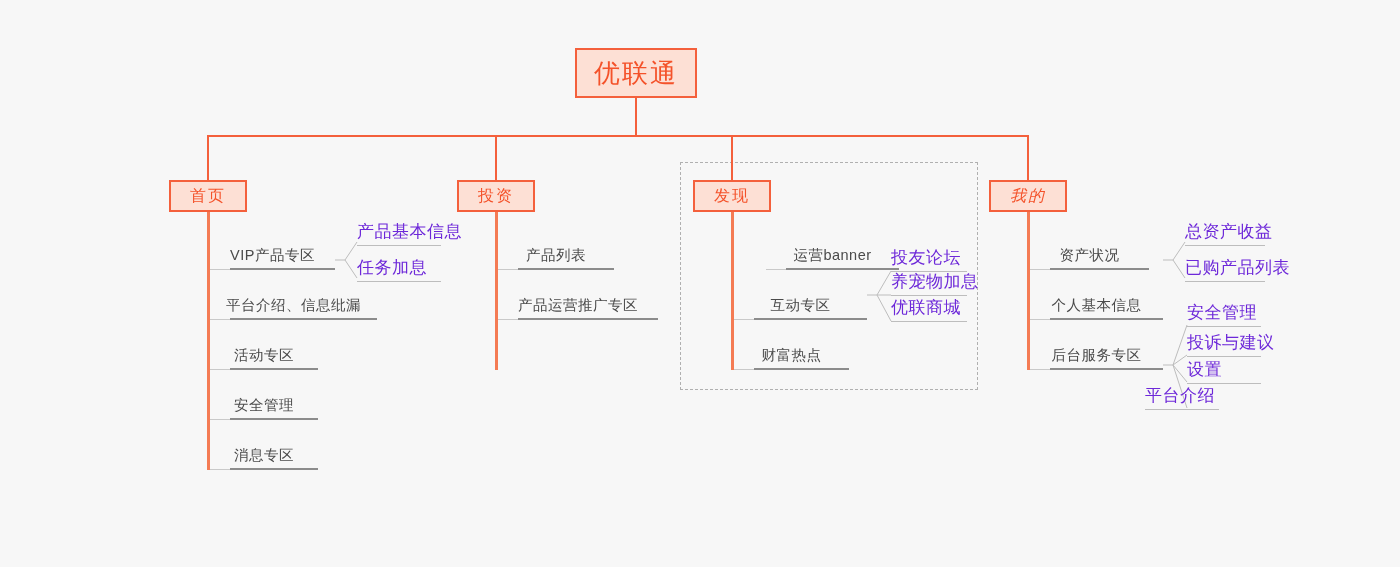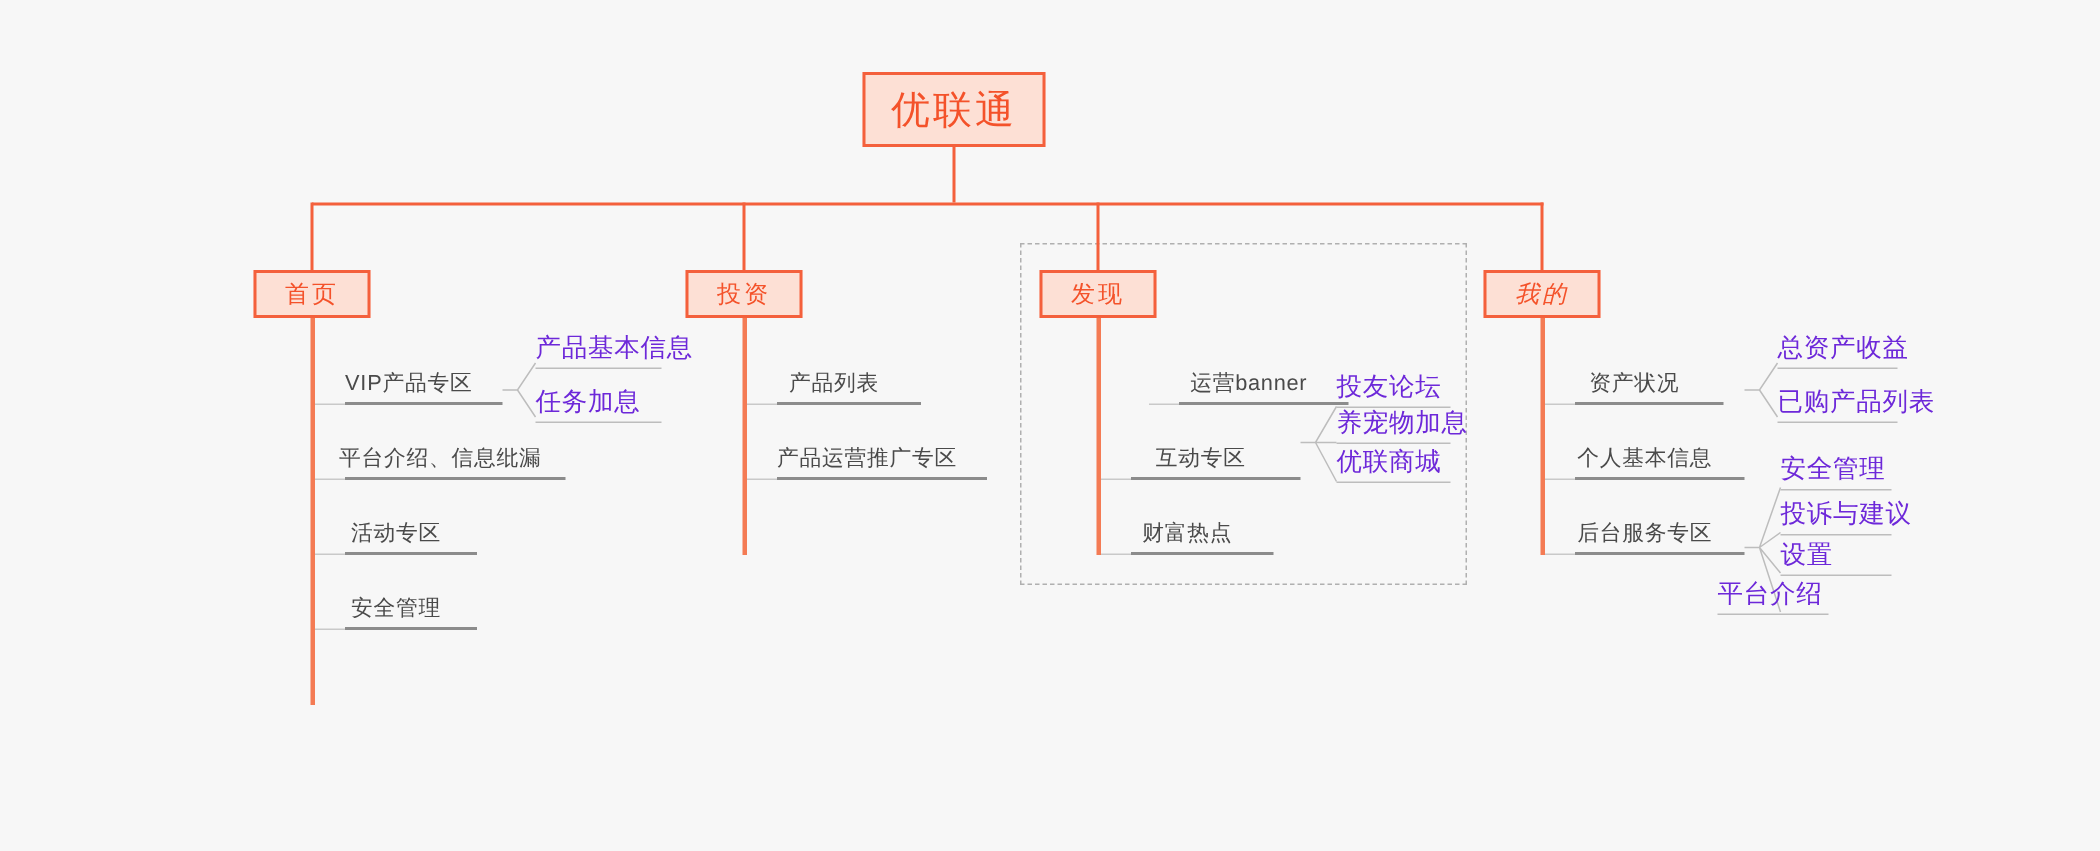--- a/index.html
+++ b/index.html
@@ -169,20 +169,25 @@
   <div class="item" style="left:210px; top:340px; width:108px; height:30px;">
     <div class="item-lead" style="width:24px;"></div>
     <div class="item-rule" style="left:20px; width:88px;"></div>
     <span class="item-label">活动专区</span>
   </div>
   <div class="item" style="left:210px; top:390px; width:108px; height:30px;">
     <div class="item-lead" style="width:24px;"></div>
     <div class="item-rule" style="left:20px; width:88px;"></div>
     <span class="item-label">安全管理</span>
   </div>
+  <div class="item" style="left:210px; top:440px; width:108px; height:30px;">
+    <div class="item-lead" style="width:24px;"></div>
+    <div class="item-rule" style="left:20px; width:88px;"></div>
+    <span class="item-label">消息专区</span>
+  </div>
 
   <svg class="fan" style="left:335px; top:240px;" width="22" height="40">
     <path d="M0,20 L10,20 L22,2 M10,20 L22,38" fill="none" stroke="#bdbdbd" stroke-width="1"></path>
   </svg>
   <div class="leaf" style="left:357px; top:228px; width:84px; height:18px;">
     <div class="leaf-rule"></div>
     <span class="leaf-label">产品基本信息</span>
   </div>
   <div class="leaf" style="left:357px; top:264px; width:84px; height:18px;">
     <div class="leaf-rule"></div>

